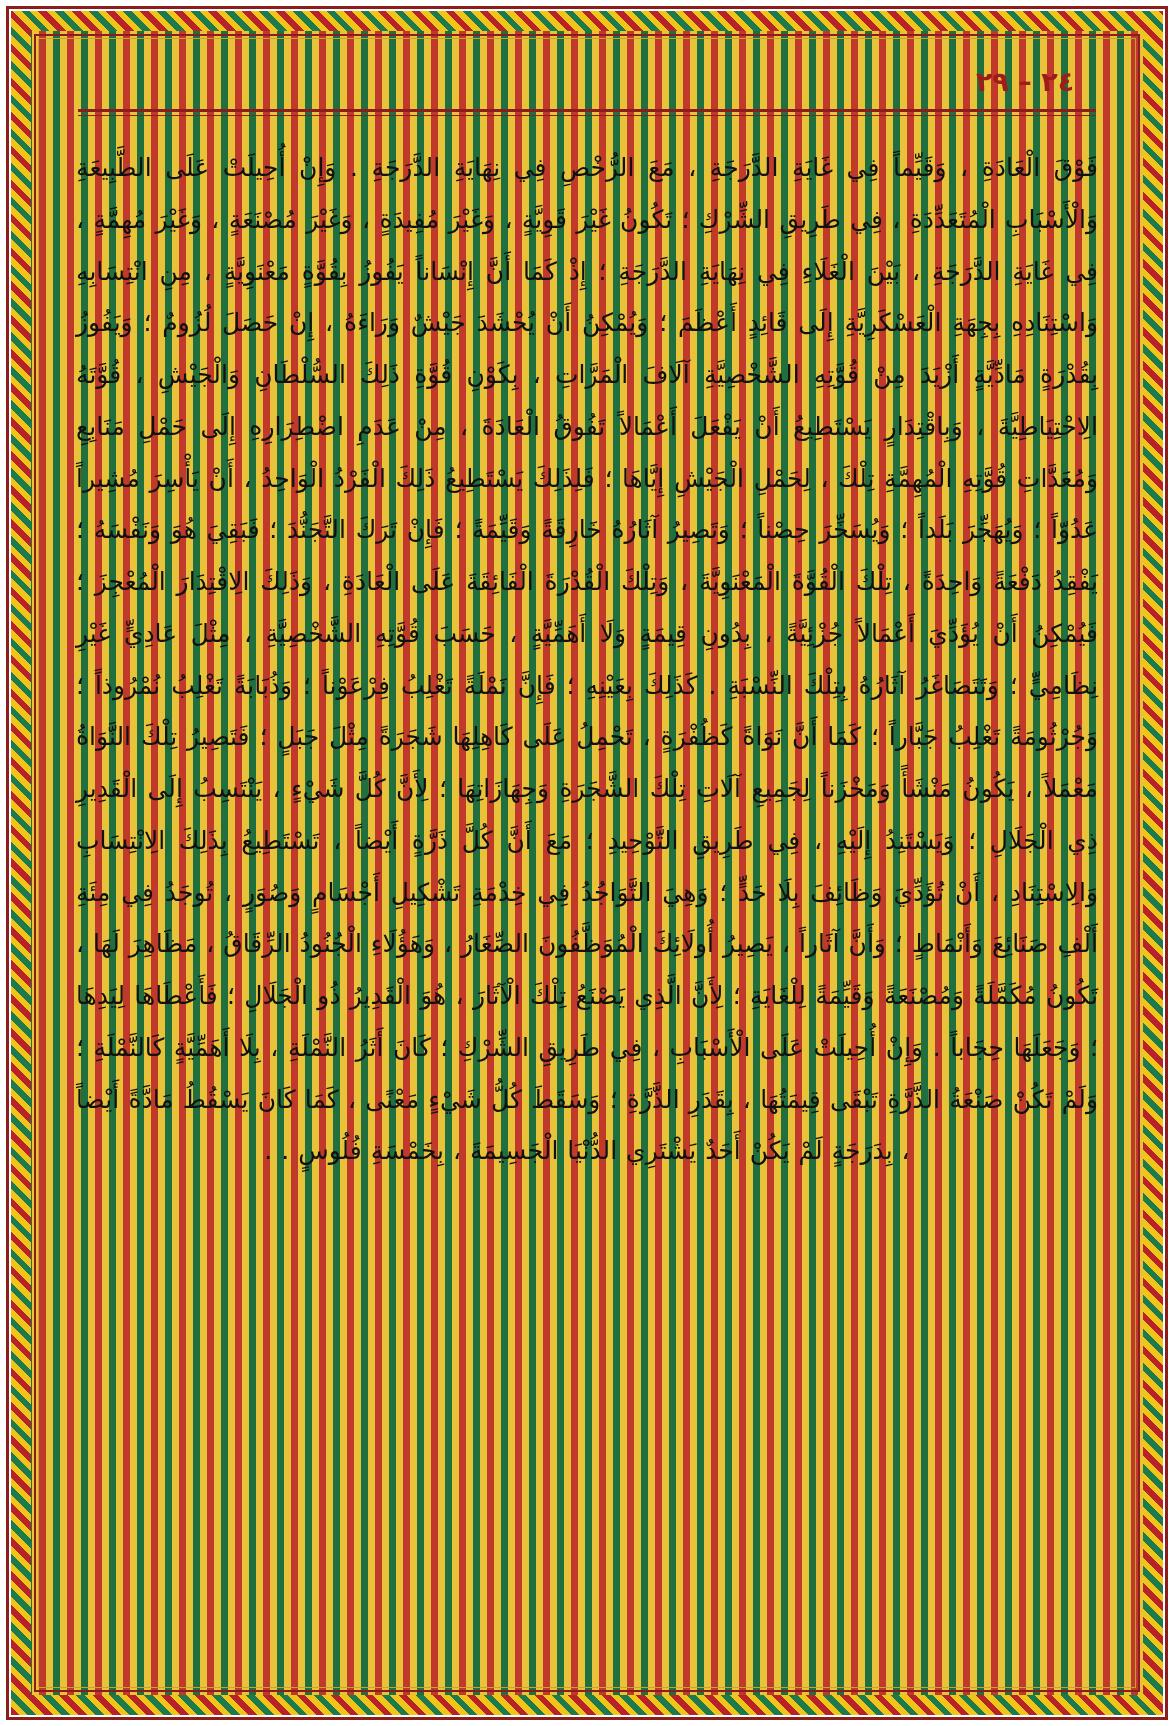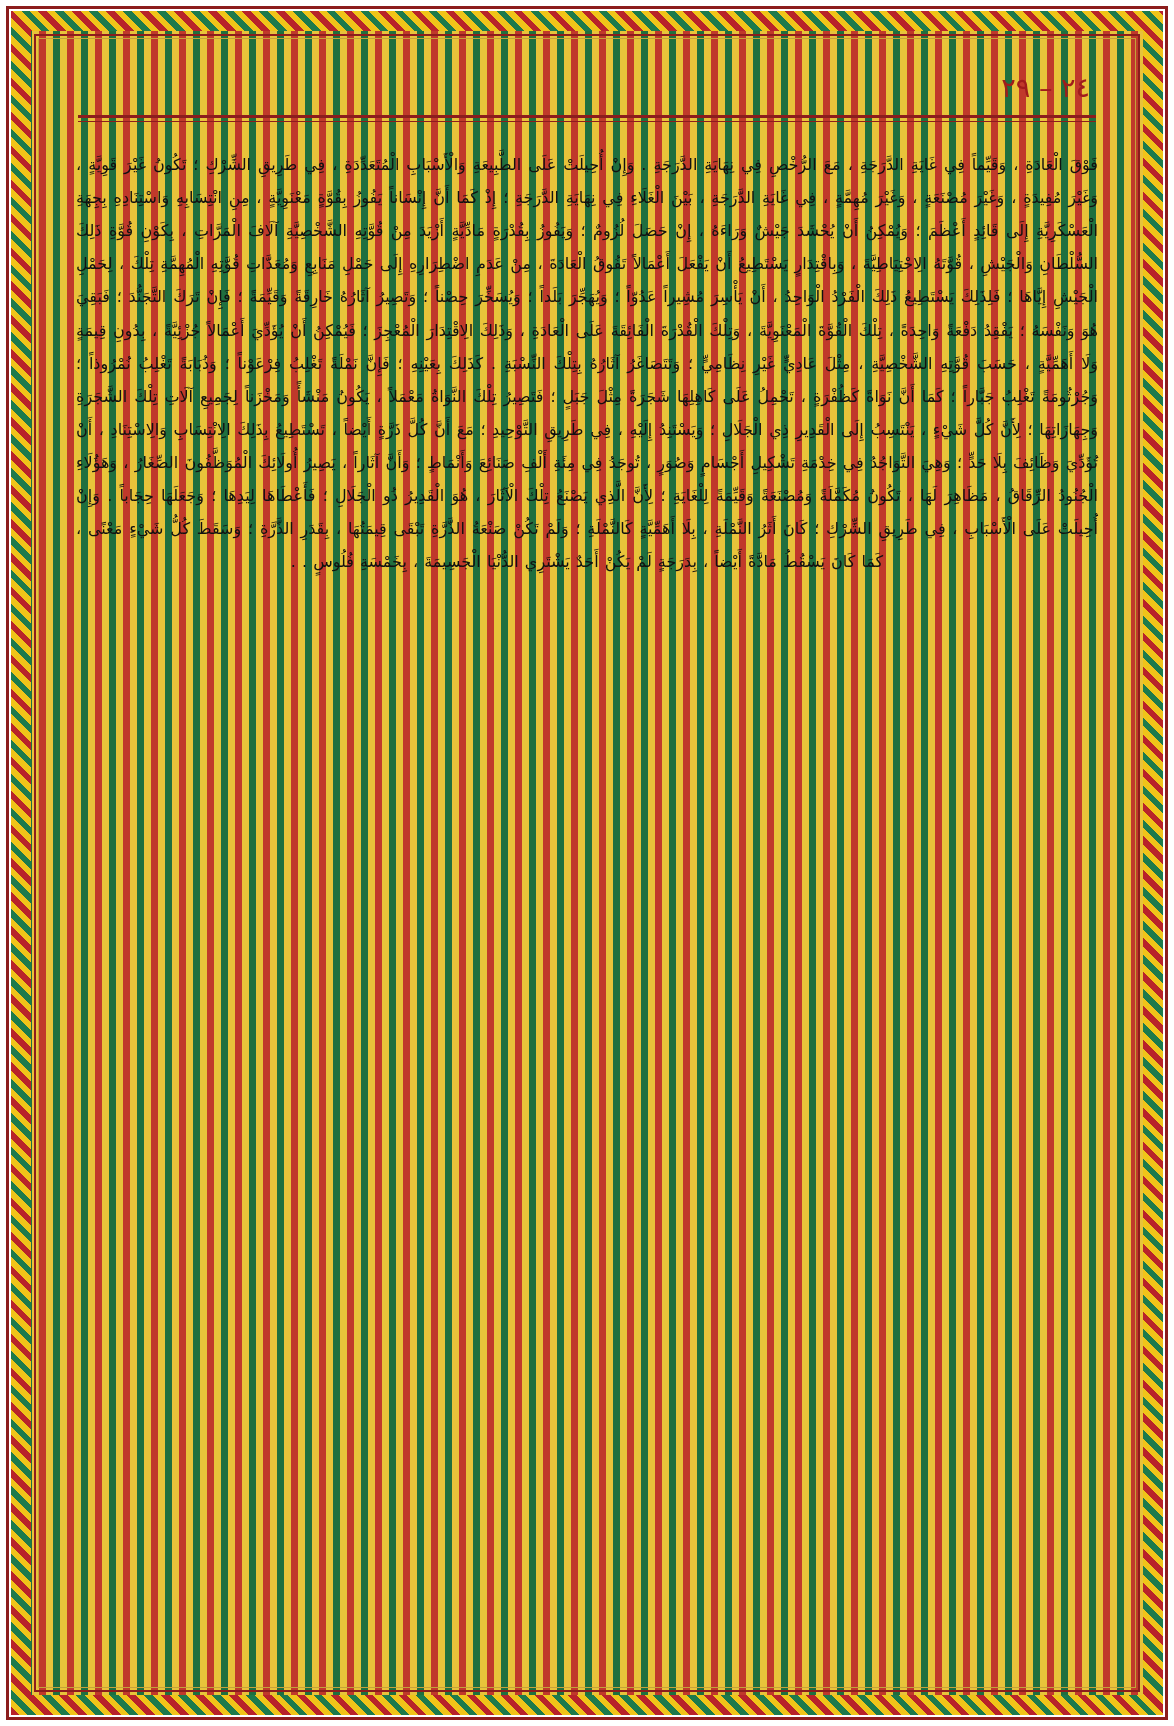--- a/index.html
+++ b/index.html
@@ -85,46 +85,45 @@
     font-size: 25px;
     font-weight: bold;
     letter-spacing: 0px;
     flex: 1;
     text-align: center;
     white-space: nowrap;
   }
   .header-pages {
     color: #a01c1c;
     font-size: 27px;
-    font-weight: normal;
+    font-weight: bold;
     min-width: 130px;
-    text-align: right;
+    text-align: center;
     direction: rtl;
     white-space: nowrap;
-    margin-top: 6px;
   }
   .header-spacer { min-width: 130px; }
 
   .header-rule {
     height: 3px;
     background: #8c1d1d;
     margin: 2px 10px 0 10px;
   }
   .header-rule2 {
     height: 1px;
     background: #8c1d1d;
     margin: 3px 10px 0 10px;
   }
 
   .body-text {
     margin-top: 26px;
     direction: rtl;
     text-align: justify;
     text-align-last: center;
-    font-size: 16px;
+    font-size: 25px;
     line-height: 2.07;
     color: #111111;
     padding: 0 8px;
     font-family: "DejaVu Sans", "Liberation Sans", sans-serif;
     word-spacing: 1px;
   }
   .body-text p {
     margin: 0;
     text-align: justify;
   }

